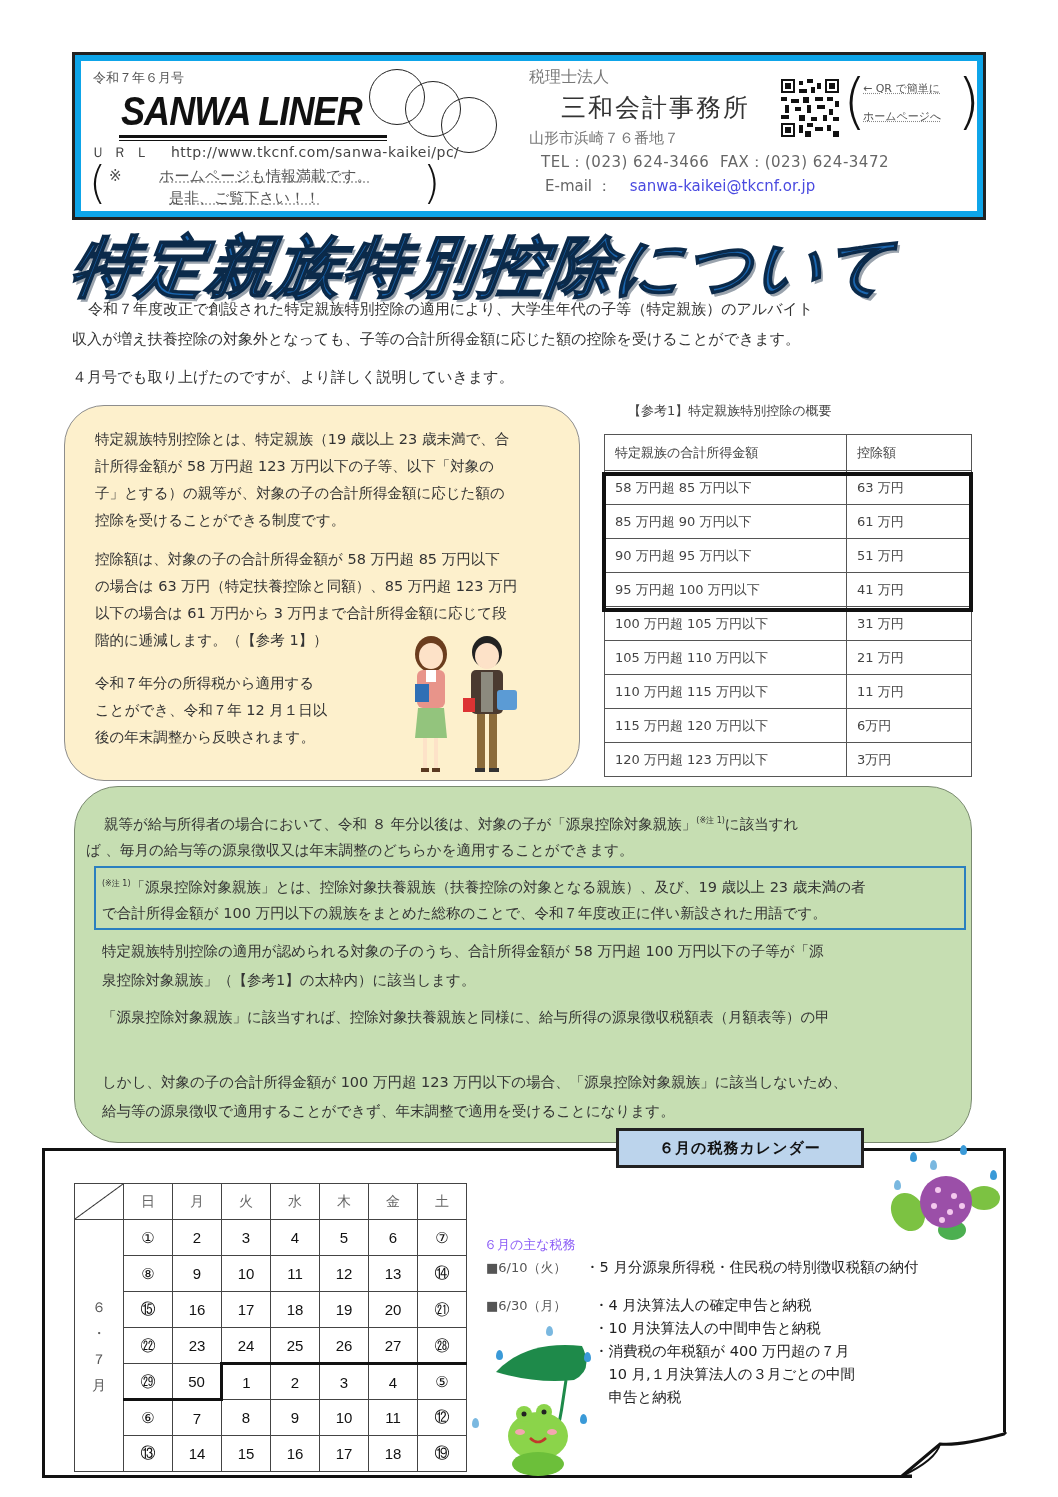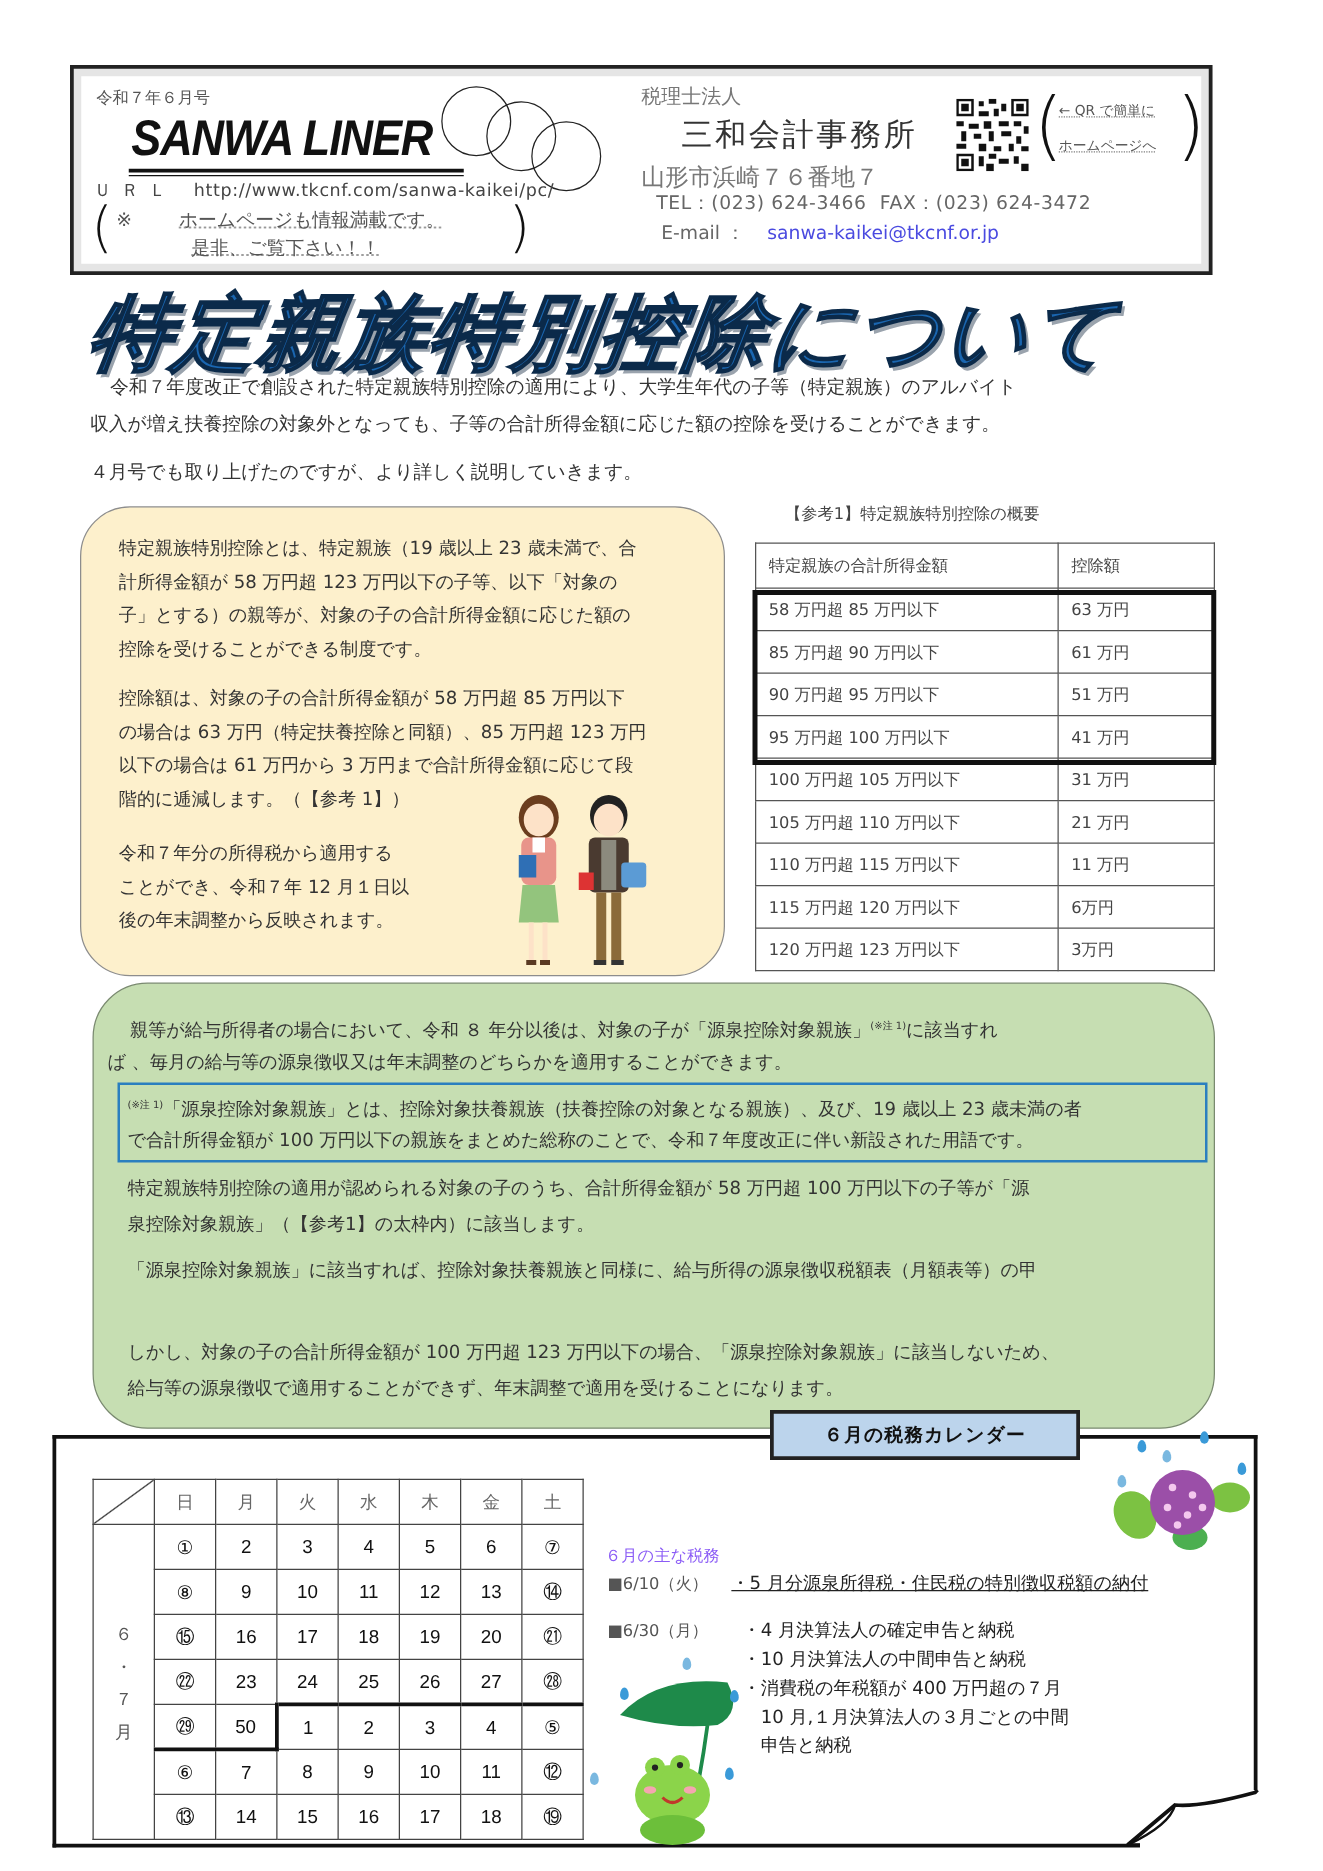--- a/index.html
+++ b/index.html
@@ -4,42 +4,42 @@
 <style>
   * { box-sizing: border-box; margin: 0; padding: 0; }
   body {
     width: 1058px; height: 1497px; background: #ffffff; position: relative; overflow: hidden;
     font-family: "DejaVu Sans", "Liberation Sans", sans-serif; color: #333;
   }
   .abs { position: absolute; }
 
   
   #header {
-    left: 56px; top: 52px; width: 914px; height: 168px;
-    border: 3px solid #222; background: #e5e5e5; padding: 6px;
+    left: 72px; top: 52px; width: 914px; height: 168px;
+    border: 3px solid #222; background: #0ea5e9; padding: 6px;
   }
   #header-inner {
     position: absolute; left: 6px; top: 6px; right: 6px; bottom: 6px;
     background: #fff;
   }
   .issue { left: 12px; top: 8px; font-size: 13px; color: #555; }
   .logo {
     left: 40px; top: 28px; font-family: "Liberation Sans", sans-serif; font-weight: bold; font-style: italic;
     font-size: 40px; letter-spacing: -1px; color: #111; transform: scaleX(0.9); transform-origin: left;
   }
   .logo-underline { left: 38px; top: 74px; width: 268px; height: 6px; border-top: 3px solid #111; border-bottom: 1.5px solid #111; }
   .circle { border: 1.5px solid #222; border-radius: 50%; width: 56px; height: 56px; }
   .url-line { left: 10px; top: 83px; font-size: 14px; color: #444; letter-spacing: 0.5px; }
   .url-line .lbl { letter-spacing: 8px; margin-right: 14px; }
   .bracket-l, .bracket-r { font-size: 44px; color: #111; line-height: 1; font-weight: 300; }
   .notice { font-size: 15px; color: #555; line-height: 22px; }
   .notice span.u { text-decoration: underline dotted #999; margin-left: 28px; }
   .firm-type { left: 448px; top: 6px; font-size: 16px; color: #777; }
   .firm-name { left: 480px; top: 30px; font-size: 25px; color: #333; letter-spacing: 2px; }
-  .address { left: 448px; top: 68px; font-size: 19px; color: #777; }
+  .address { left: 448px; top: 68px; font-size: 15px; color: #777; }
   .contact { left: 460px; top: 92px; font-size: 15px; color: #666; letter-spacing: 0.5px; }
   .email-line { left: 464px; top: 116px; font-size: 15px; color: #666; }
   .email-line .mail { color: #4a4ae0; margin-left: 18px; }
   .qr { left: 700px; top: 18px; width: 58px; height: 58px; }
   .qr-link { font-size: 11px; color: #555; text-decoration: underline dotted #888; line-height: 28px; }
 
   
   .main-title {
     left: 72px; top: 222px; font-size: 66px; font-weight: bold; font-style: italic;
     color: #1a66b0; letter-spacing: 2px;
@@ -413,21 +413,21 @@
         <td>18</td>
         <td>⑲</td>
   </tr>
 </tbody>
   </table>
 
 <div class="abs tax-head">６月の主な税務</div>
 
 <div class="abs tax-item" style="left:486px;top:1256px;">
   <span class="tax-date">■6/10（火）</span>
-  <span style="margin-left:14px;text-decoration:underline;">・5 月分源泉所得税・住民税の特別徴収税額の納付</span>
+  <span style="margin-left:14px;">・5 月分源泉所得税・住民税の特別徴収税額の納付</span>
 </div>
 
 <div class="abs tax-item" style="left:486px;top:1294px;">
   <span class="tax-date">■6/30（月）</span>
 </div>
 <div class="abs tax-item" style="left:594px;top:1294px;">
   <div>・4 月決算法人の確定申告と納税</div>
   <div>・10 月決算法人の中間申告と納税</div>
   <div>・消費税の年税額が 400 万円超の７月</div>
   <div>　10 月,１月決算法人の３月ごとの中間</div>

